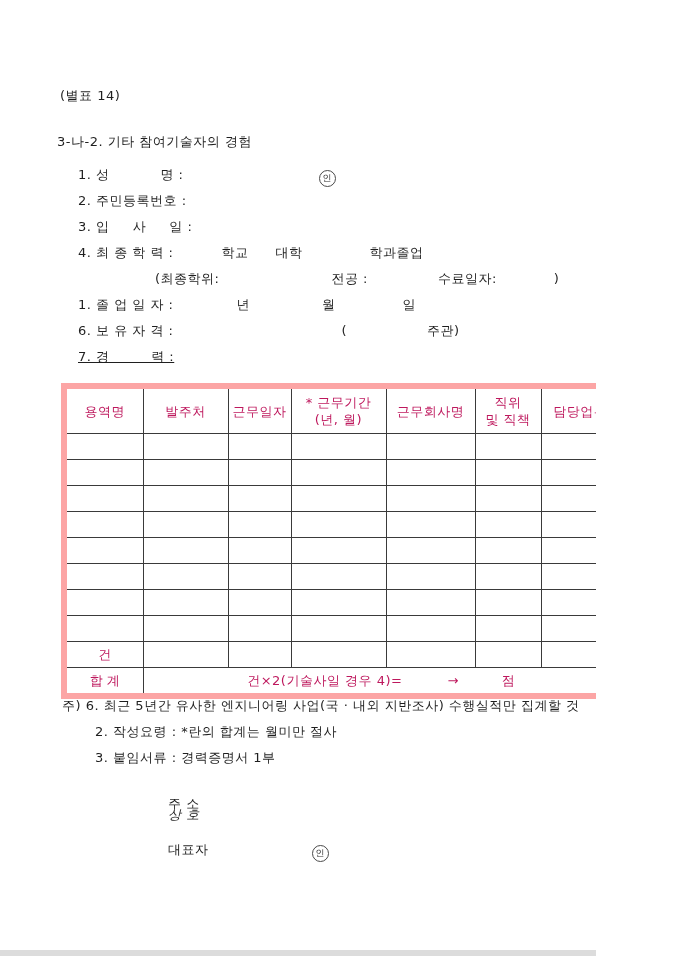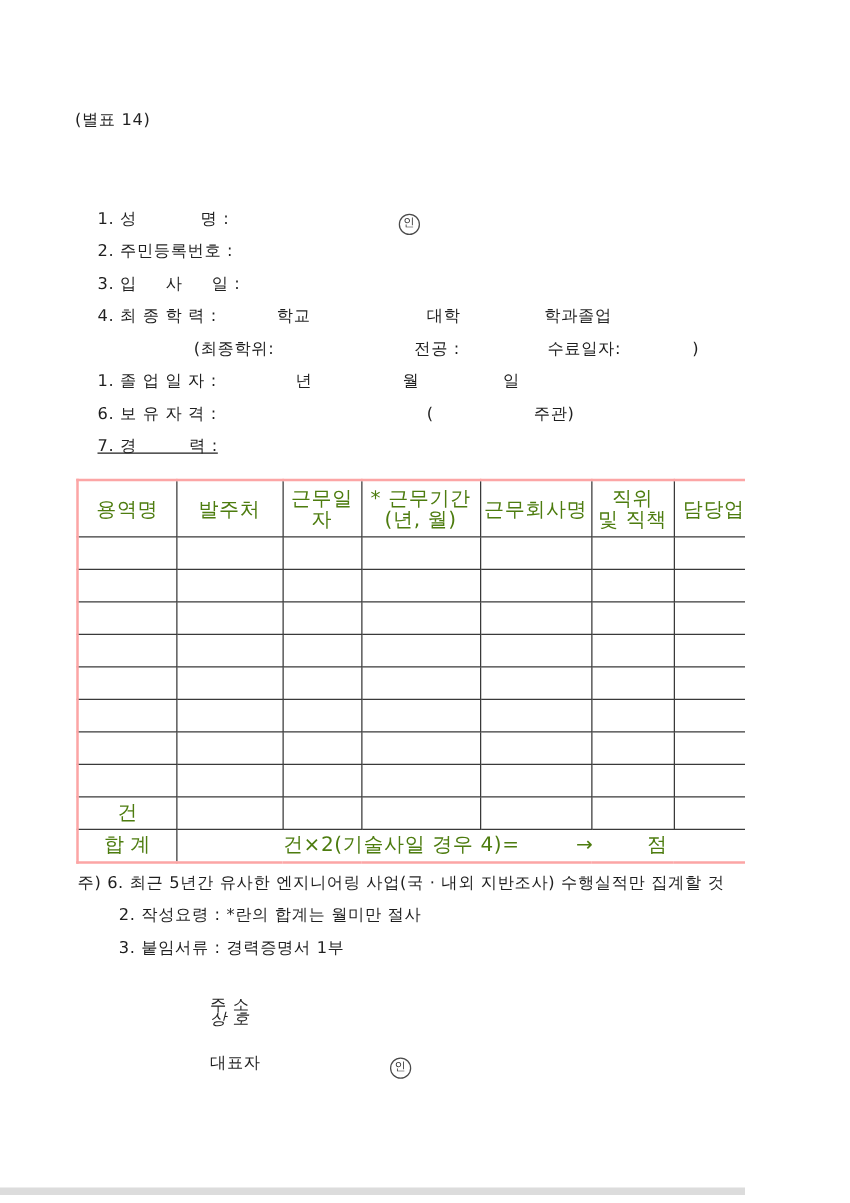--- a/index.html
+++ b/index.html
@@ -25,31 +25,31 @@
   .f-lic{left:78px;top:322px;}
   .f-career{left:78px;top:348px;text-decoration:underline;}
   .seal{
     display:inline-block;width:15px;height:15px;
     border:1px solid #4a4a4a;border-radius:50%;
     font-size:9px;line-height:15px;text-align:center;
     letter-spacing:0;vertical-align:-2px;color:#2a2a2a;
   }
   .seal-name{margin-left:135px;}
   .seal-rep{margin-left:103px;}
-  .sp-school{margin-left:48px;} .sp-college{margin-left:93px;} .sp-major{margin-left:67px;}
+  .sp-school{margin-left:48px;} .sp-college{margin-left:27px;} .sp-major{margin-left:67px;}
   .sp-majlbl{margin-left:112px;} .sp-complbl{margin-left:70px;} .sp-close{margin-left:57px;}
   .sp-year{margin-left:63px;} .sp-month{margin-left:72px;} .sp-day{margin-left:67px;}
   .sp-paren{margin-left:168px;} .sp-issuer{margin-left:80px;}
 
   .exp-table{
     position:absolute;left:61px;top:383px;
     border-collapse:collapse;table-layout:fixed;
     width:558px;
-    font-size:16px;color:#4d7c0f;
-    border:2px solid #fca5a5;
+    font-size:13px;color:#be185d;
+    border:6px solid #fca5a5;
   }
   .exp-table th,.exp-table td{
     border:1px solid #3a3a3a;
     padding:0 2px;
     text-align:center;vertical-align:middle;
     overflow:hidden;
   }
   .exp-table th{
     font-weight:normal;height:44px;
     white-space:pre-line;line-height:17px;
@@ -73,20 +73,21 @@
     position:absolute;left:0;top:950px;width:680px;height:6px;
     background:#dcdcdc;
   }
 </style>
 </head>
 <body>
 
 <div class="page">
 
   <div class="line annex">(별표 14)</div>
+  <div class="line doc-title">3-나-2. 기타 참여기술자의 경험</div>
 
   <div class="line f-name"><span>1. 성           명 :</span><span class="seal seal-name">인</span></div>
 
   <div class="line f-resno">2. 주민등록번호 :</div>
 
   <div class="line f-join">3. 입     사     일 :</div>
 
   <div class="line f-edu"><span>4. 최 종 학 력 :</span><span class="sp-school">학교</span><span class="sp-college">대학</span><span class="sp-major">학과졸업</span></div>
 
   <div class="line f-edusub"><span>(최종학위:</span><span class="sp-majlbl">전공 :</span><span class="sp-complbl">수료일자:</span><span class="sp-close">)</span></div>

